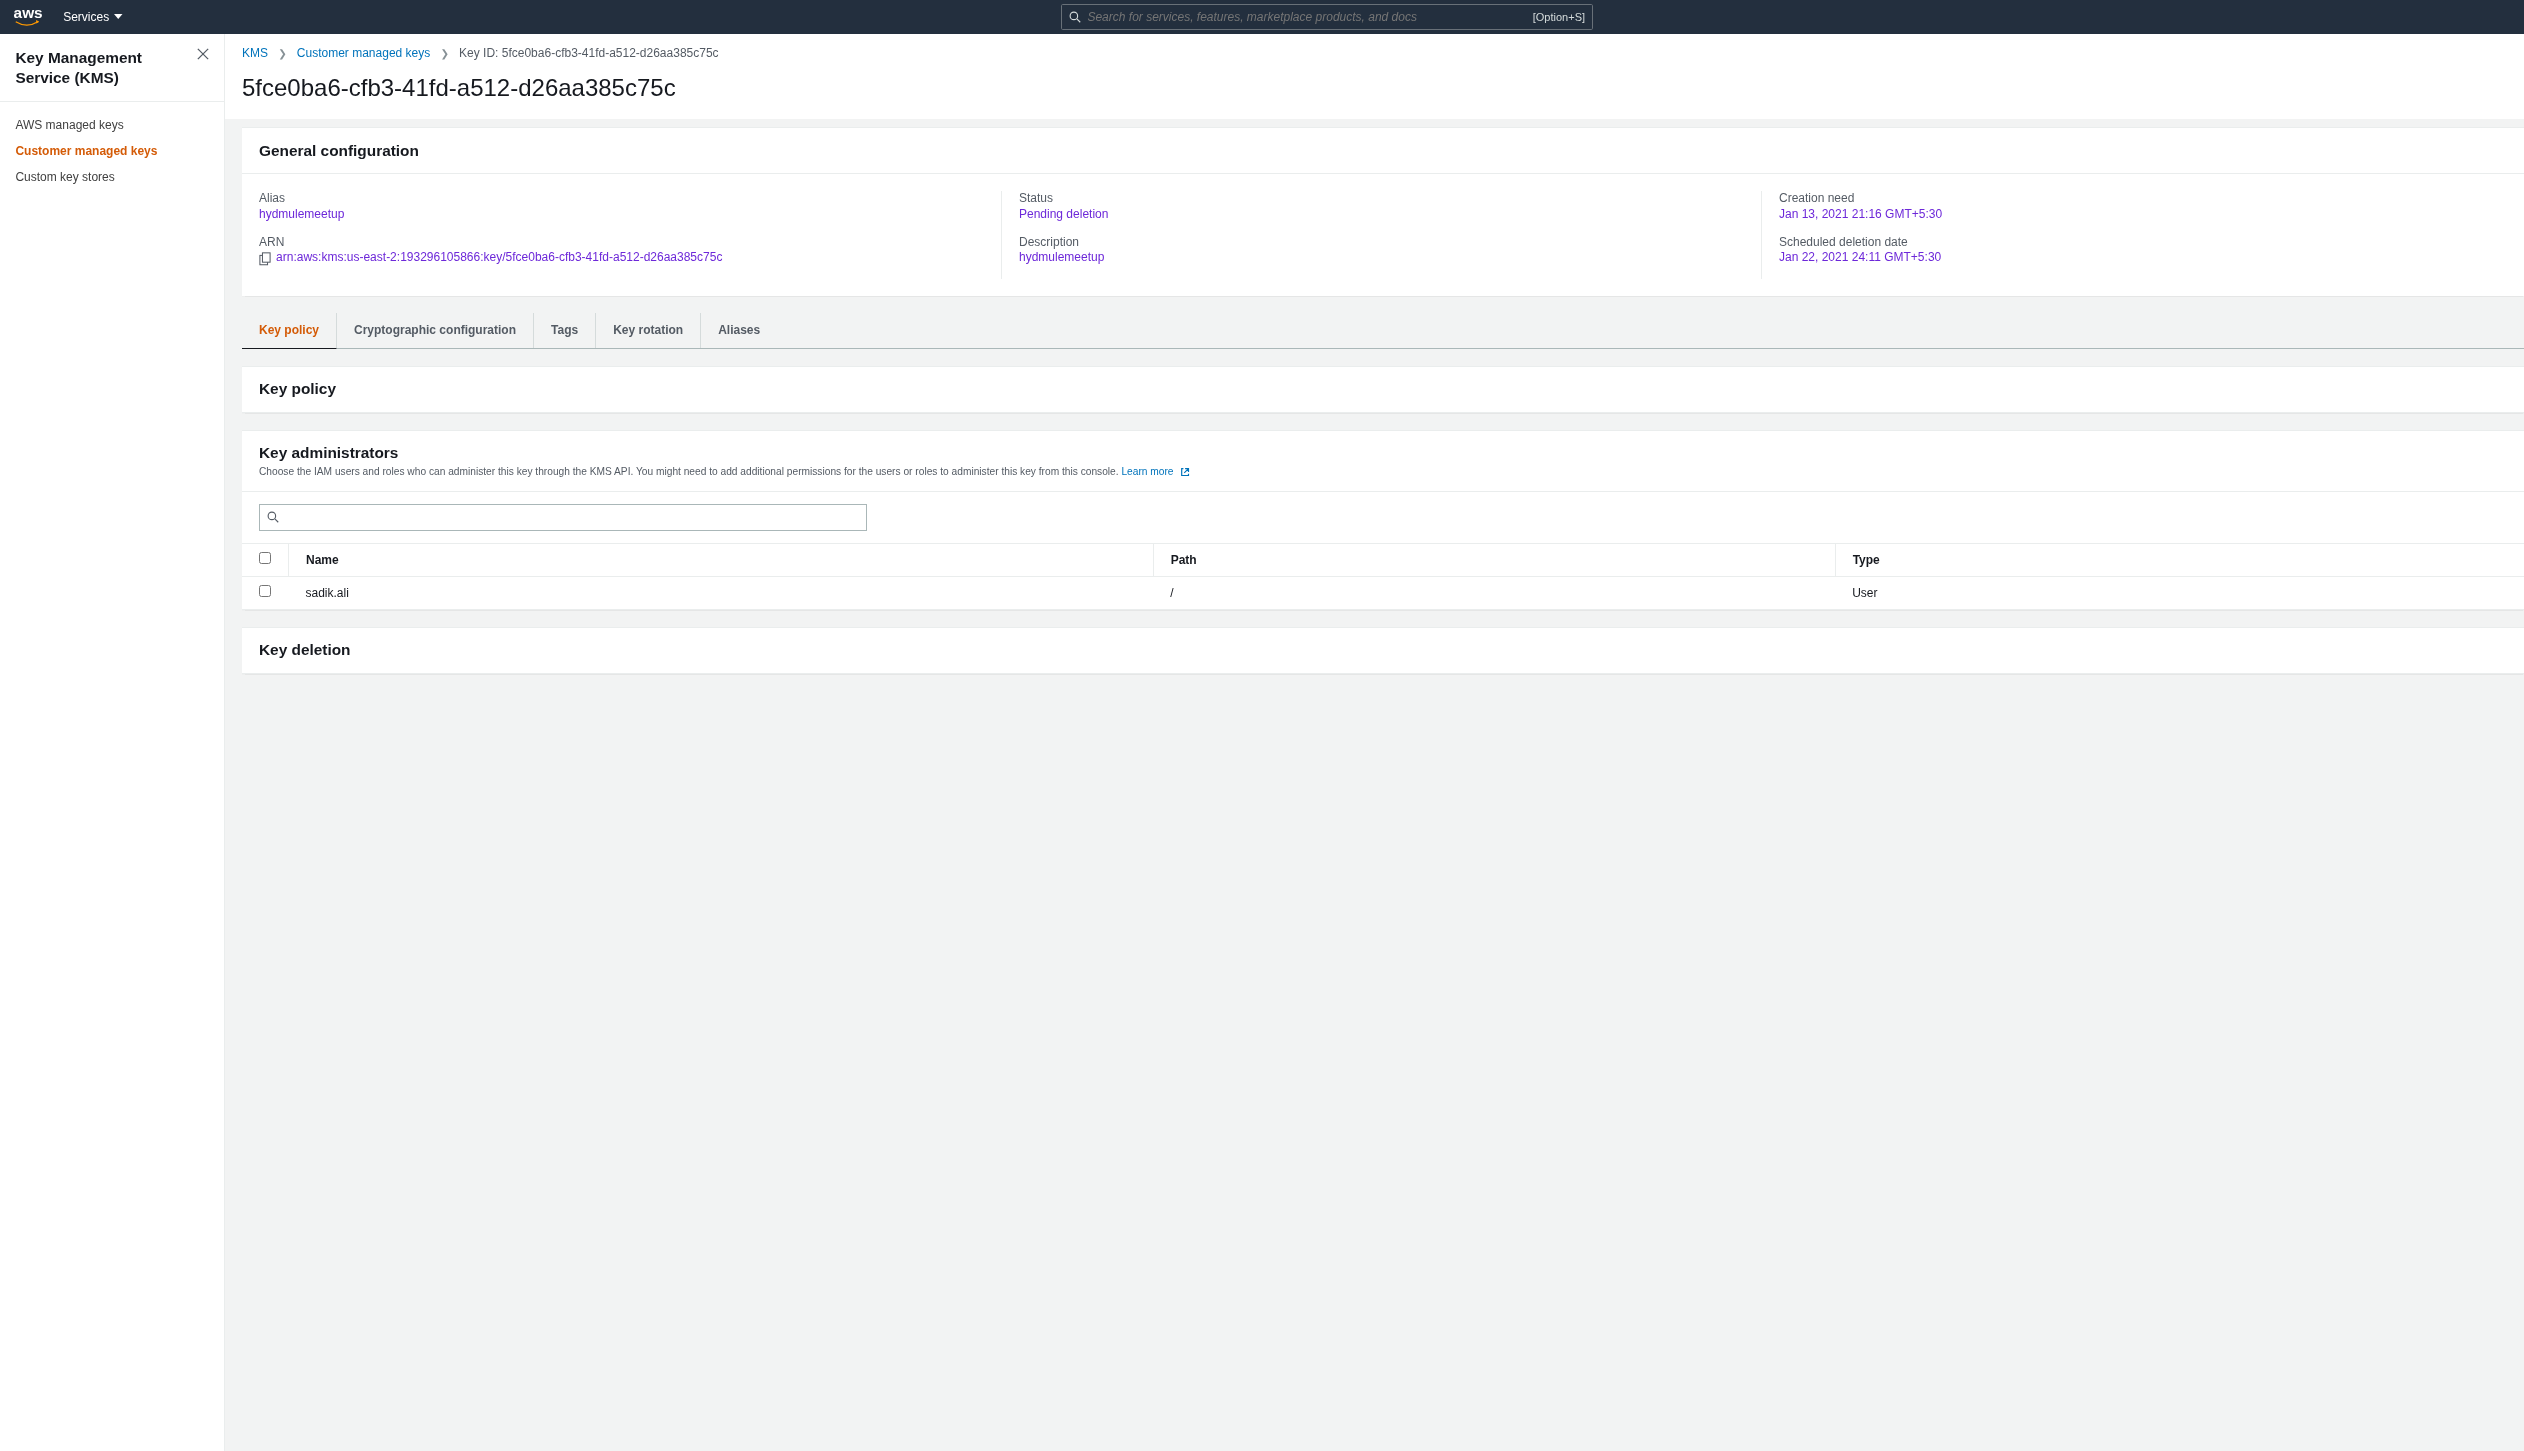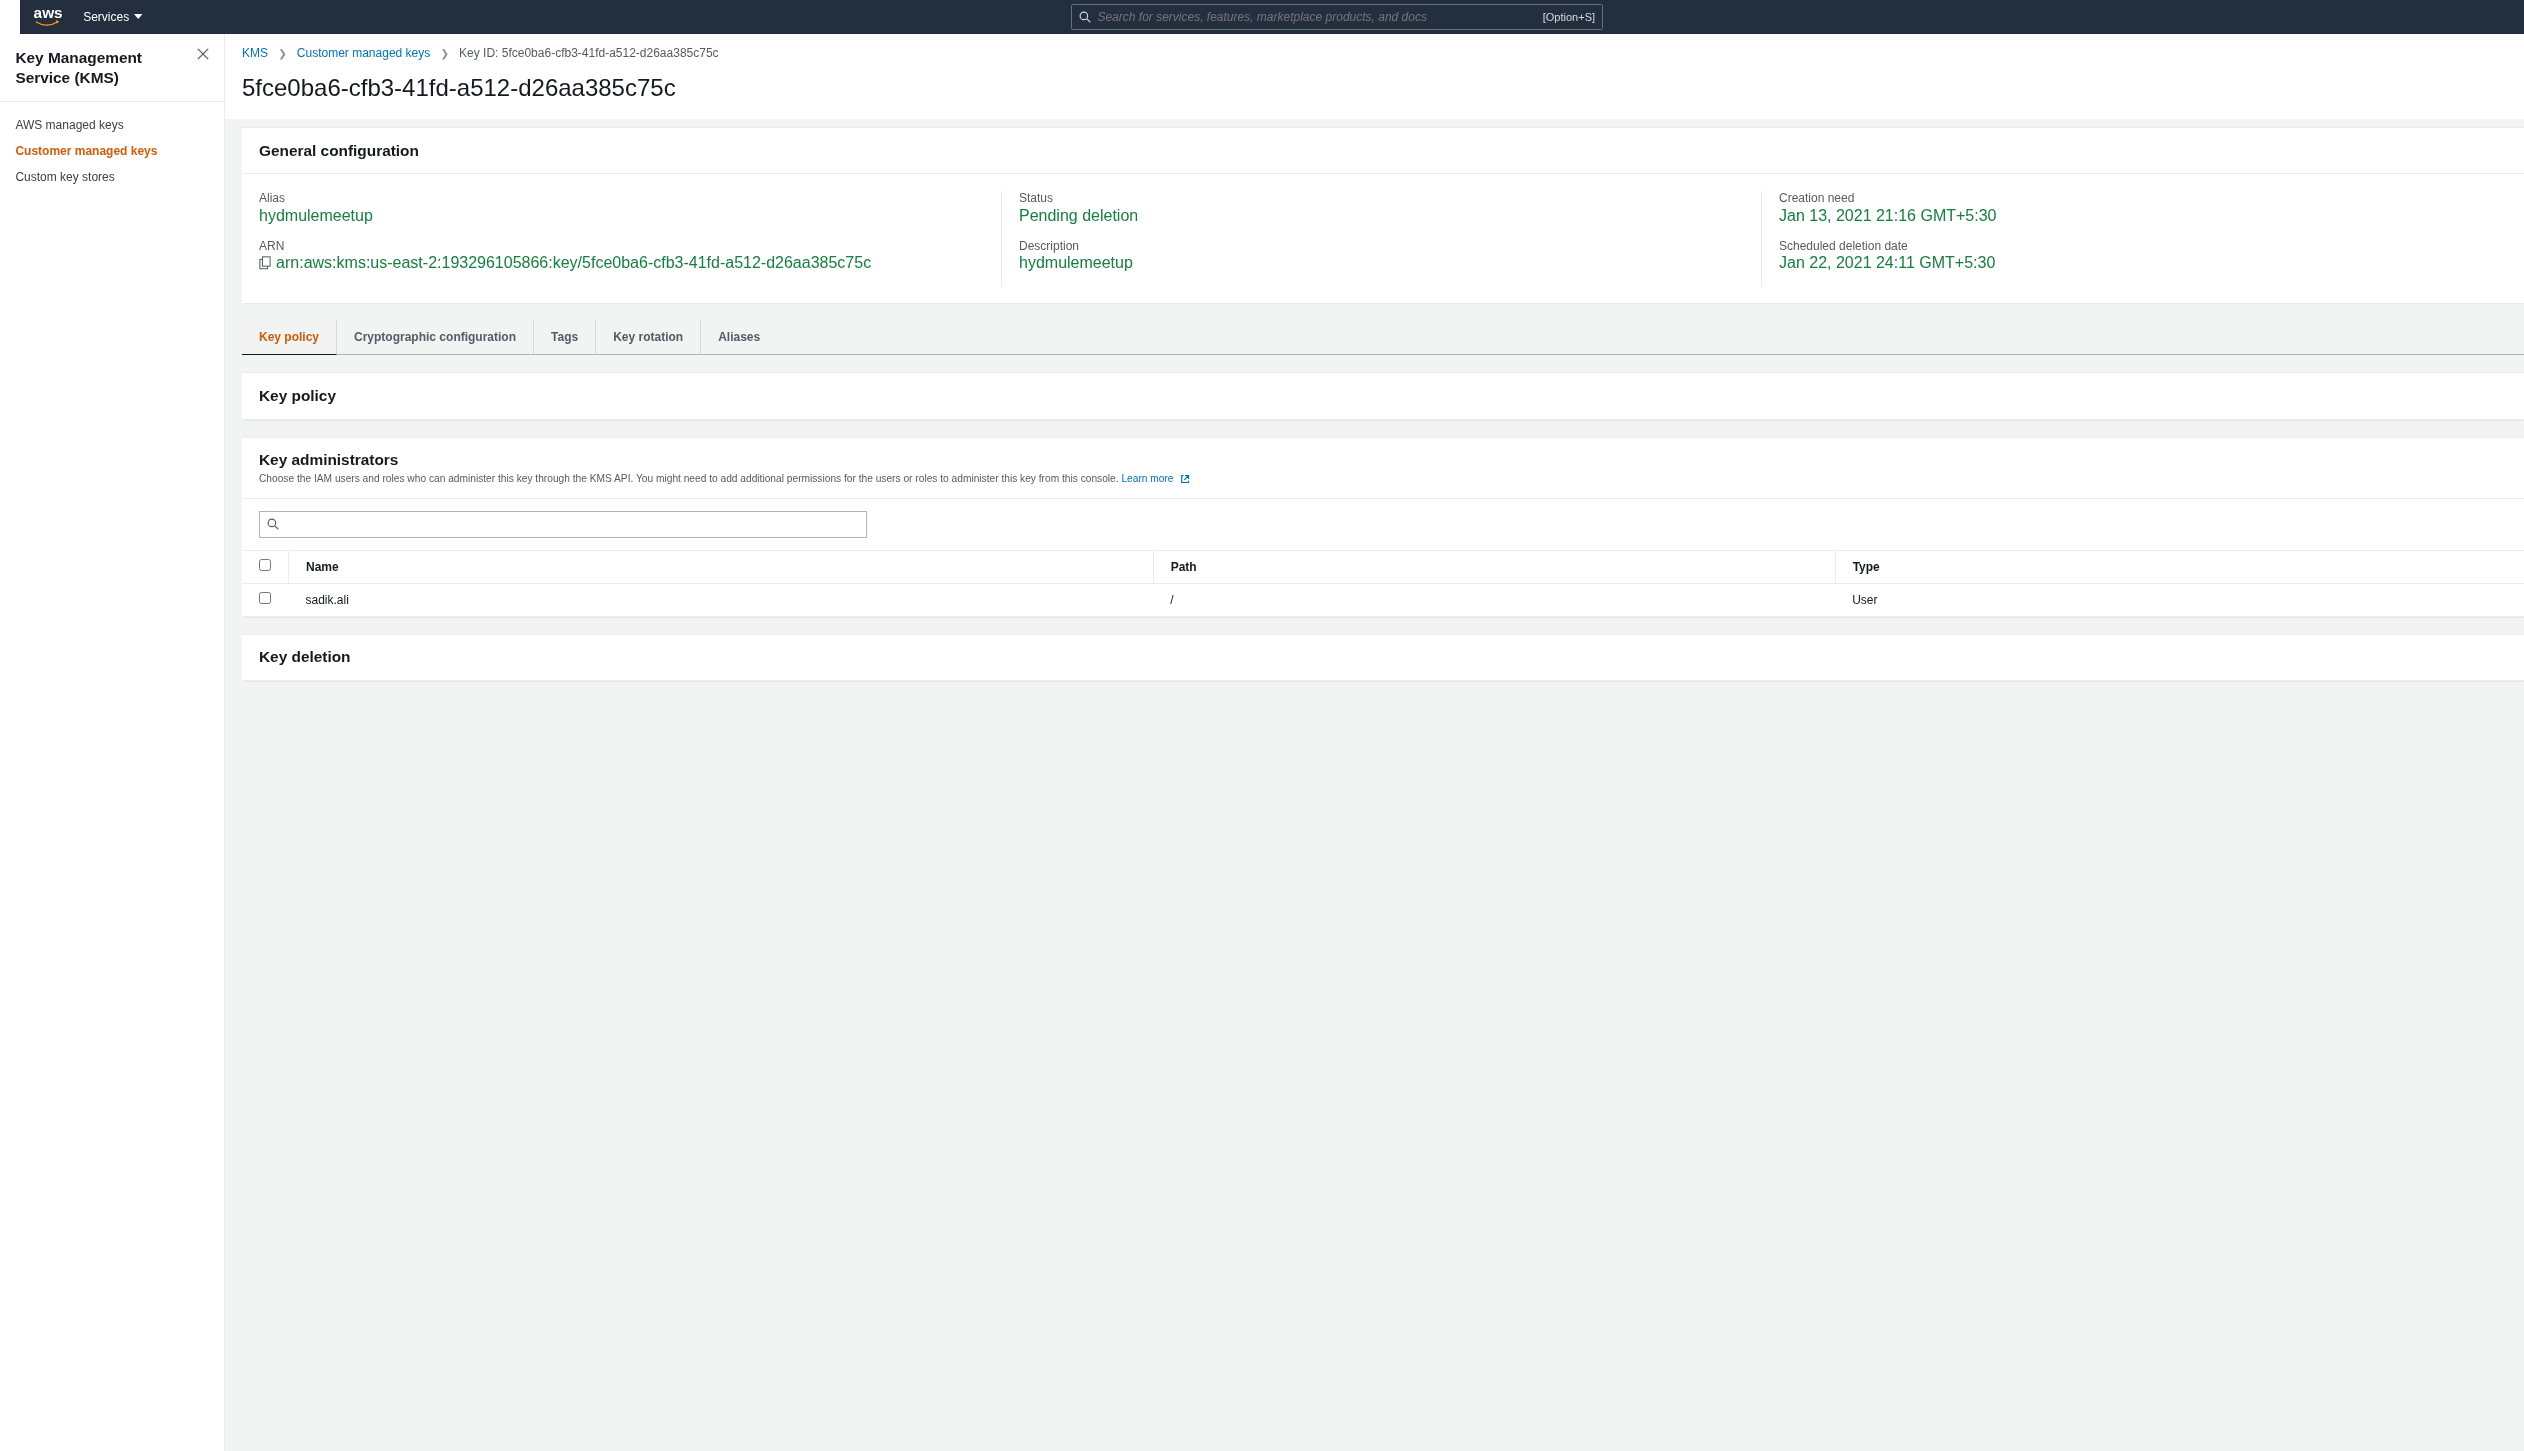--- a/index.html
+++ b/index.html
@@ -1,17 +1,17 @@
 <!DOCTYPE html>
 <html style="font-size:13.6px"><head>
 <meta charset="utf-8">
 <style>
 * { box-sizing: border-box; margin: 0; padding: 0; }
 body { font-family: "Amazon Ember", "Helvetica Neue", Arial, sans-serif; font-size: 12px; color: #16191f; background: #fff; }
-.top-nav { background: #232f3e; height: 34px; display: flex; align-items: center; padding: 0 13.6px; gap: 20.5px; margin-left: 20px; }
+.top-nav { background: #232f3e; height: 34px; display: flex; align-items: center; padding: 0 13.6px; gap: 20.5px; }
 .aws-logo { color: #fff; font-weight: bold; font-size: 15.4px; display: flex; flex-direction: column; line-height: 1; }
 .services-btn { color: #fff; font-size: 12px; display: flex; align-items: center; gap: 5.1px; cursor: pointer; }
 .search-wrap { flex: 1; display: flex; justify-content: center; }
 .search-box { display: flex; align-items: center; background: #232f3e; border: 0.9px solid #687078; border-radius: 1.7px; width: 532px; height: 25.6px; padding: 0 6.8px; gap: 6.8px; }
 .search-box input { background: transparent; border: none; outline: none; color: #d5dbdb; font-size: 12px; font-style: italic; flex: 1; }
 .search-shortcut { color: #d5dbdb; font-size: 11px; }
 .layout { display: flex; }
 .sidebar { width: 225px; border-right: 0.9px solid #eaeded; min-height: calc(100vh - 34px); }
 .sidebar-header { padding: 13.6px 15.4px; display: flex; justify-content: space-between; align-items: flex-start; border-bottom: 0.9px solid #eaeded; }
 .sidebar-title { font-size: 15.4px; font-weight: bold; line-height: 1.3; }
@@ -29,21 +29,21 @@
 .content { padding: 8.5px 0 34px 0; }
 .panel { background: #fff; margin: 0 0 17px 17px; box-shadow: 0 0.9px 0.9px rgba(0,0,0,0.05); border-top: 0.9px solid #eaeded; }
 .panel-header { padding: 13.6px 17px; border-bottom: 0.9px solid #eaeded; }
 .panel-header h2 { font-size: 15.4px; font-weight: bold; }
 .panel-sub { font-size: 10.2px; color: #545b64; margin-top: 3.4px; }
 .gc-body { display: flex; padding: 17px; gap: 14px; }
 .gc-col { flex: 1; padding-right: 17px; }
 .gc-col + .gc-col { border-left: 0.9px solid #eaeded; padding-left: 17px; }
 .gc-field { margin-bottom: 13.6px; }
 .gc-label { color: #545b64; font-size: 12px; margin-bottom: 1.7px; }
-.gc-value { color: #15803d; font-size: 16px; }
+.gc-value { color: #6d28d9; font-size: 12px; }
 .arn-row { display: flex; align-items: flex-start; gap: 5.1px; }
 .copy-icn { flex-shrink: 0; margin-top: 1.7px; cursor: pointer; }
 .tabs { display: flex; border-bottom: 0.9px solid #aab7b8; margin: 0 0 0 17px; background: #f2f3f3; }
 .tab { padding: 10.2px 17px; font-size: 12px; font-weight: bold; color: #545b64; border-right: 0.9px solid #d5dbdb; cursor: pointer; }
 .tab:last-child { border-right: none; }
 .tab.active { color: #d45b07; border-bottom: 1.7px solid #16191f; margin-bottom: -0.9px; }
 .learn-more { color: #0073bb; text-decoration: none; cursor: pointer; }
 .ext-icon { display: inline-block; margin-left: 3.4px; vertical-align: middle; }
 .search-filter { margin: 12px 17px 0; display: flex; align-items: center; border: 0.9px solid #aab7b8; height: 27px; padding: 0 6.8px; width: 608px; max-width: calc(100% - 34px); }
 .tbl { width: 100%; border-collapse: collapse; margin-top: 12px; border-top: 0.9px solid #eaeded; }

